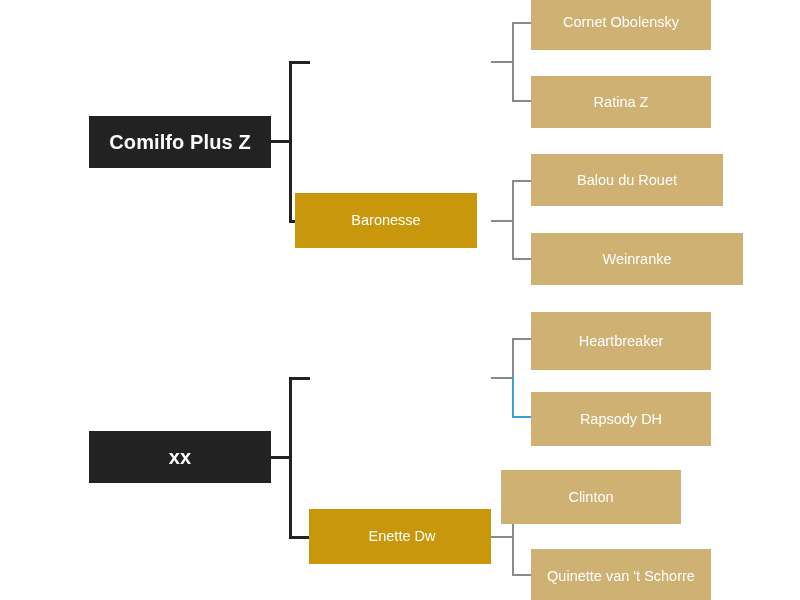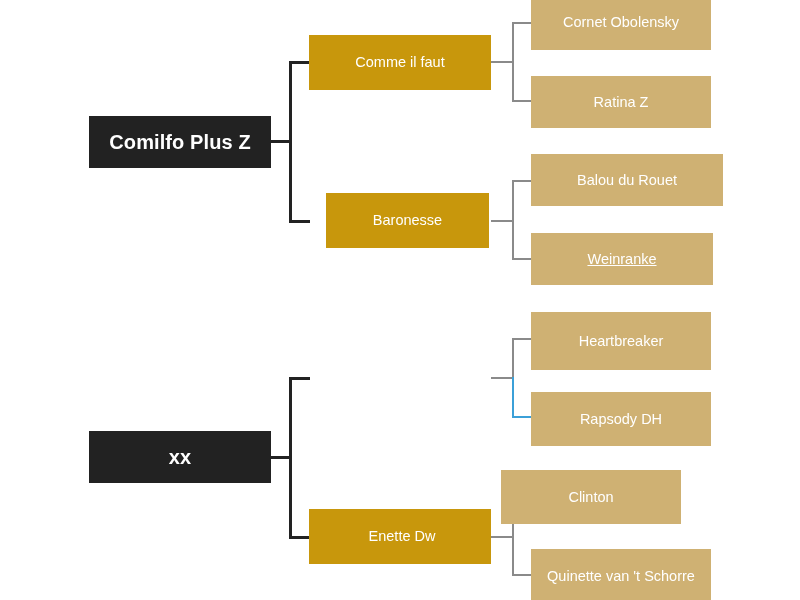--- a/index.html
+++ b/index.html
@@ -84,41 +84,38 @@
 
   <div class="seg lvl2 h" style="left:491px; top:220px; width:22px;"></div>
   <div class="seg lvl2 v" style="left:512px; top:180px; height:79px;"></div>
   <div class="seg lvl2 h" style="left:512px; top:180px; width:20px;"></div>
   <div class="seg lvl2 h" style="left:512px; top:258px; width:20px;"></div>
 
   <div class="node root" style="left:89px; top:116px; width:182px; height:52px;">
     <span>Comilfo Plus Z</span>
   </div>
 
-  <div class="node gen1" style="left:309px; top:35px; width:182px; height:55px;">
-    <span>Comme il faut</span>
-  </div>
 
-  <div class="node gen1" style="left:326px; top:193px; width:163px; height:55px;">
+  <div class="node gen1" style="left:295px; top:193px; width:182px; height:55px;">
     <span>Baronesse</span>
   </div>
 
   <div class="node gen2" style="left:531px; top:-5px; width:180px; height:55px;">
     <span>Cornet Obolensky</span>
   </div>
 
   <div class="node gen2" style="left:531px; top:76px; width:180px; height:52px;">
     <span>Ratina Z</span>
   </div>
 
   <div class="node gen2" style="left:531px; top:154px; width:192px; height:52px;">
     <span>Balou du Rouet</span>
   </div>
 
-  <div class="node gen2" style="left:531px; top:233px; width:182px; height:52px;text-decoration:underline;">
+  <div class="node gen2" style="left:531px; top:233px; width:212px; height:52px;">
     <span>Weinranke</span>
   </div>
 
   <div class="seg lvl1 h" style="left:271px; top:456px; width:20px;"></div>
   <div class="seg lvl1 v" style="left:289px; top:377px; height:161px;"></div>
   <div class="seg lvl1 h" style="left:289px; top:377px; width:21px;"></div>
   <div class="seg lvl1 h" style="left:289px; top:536px; width:21px;"></div>
 
   <div class="seg lvl2 h" style="left:491px; top:377px; width:22px;"></div>
   <div class="seg lvl2 v" style="left:512px; top:338px; height:40px;"></div>

